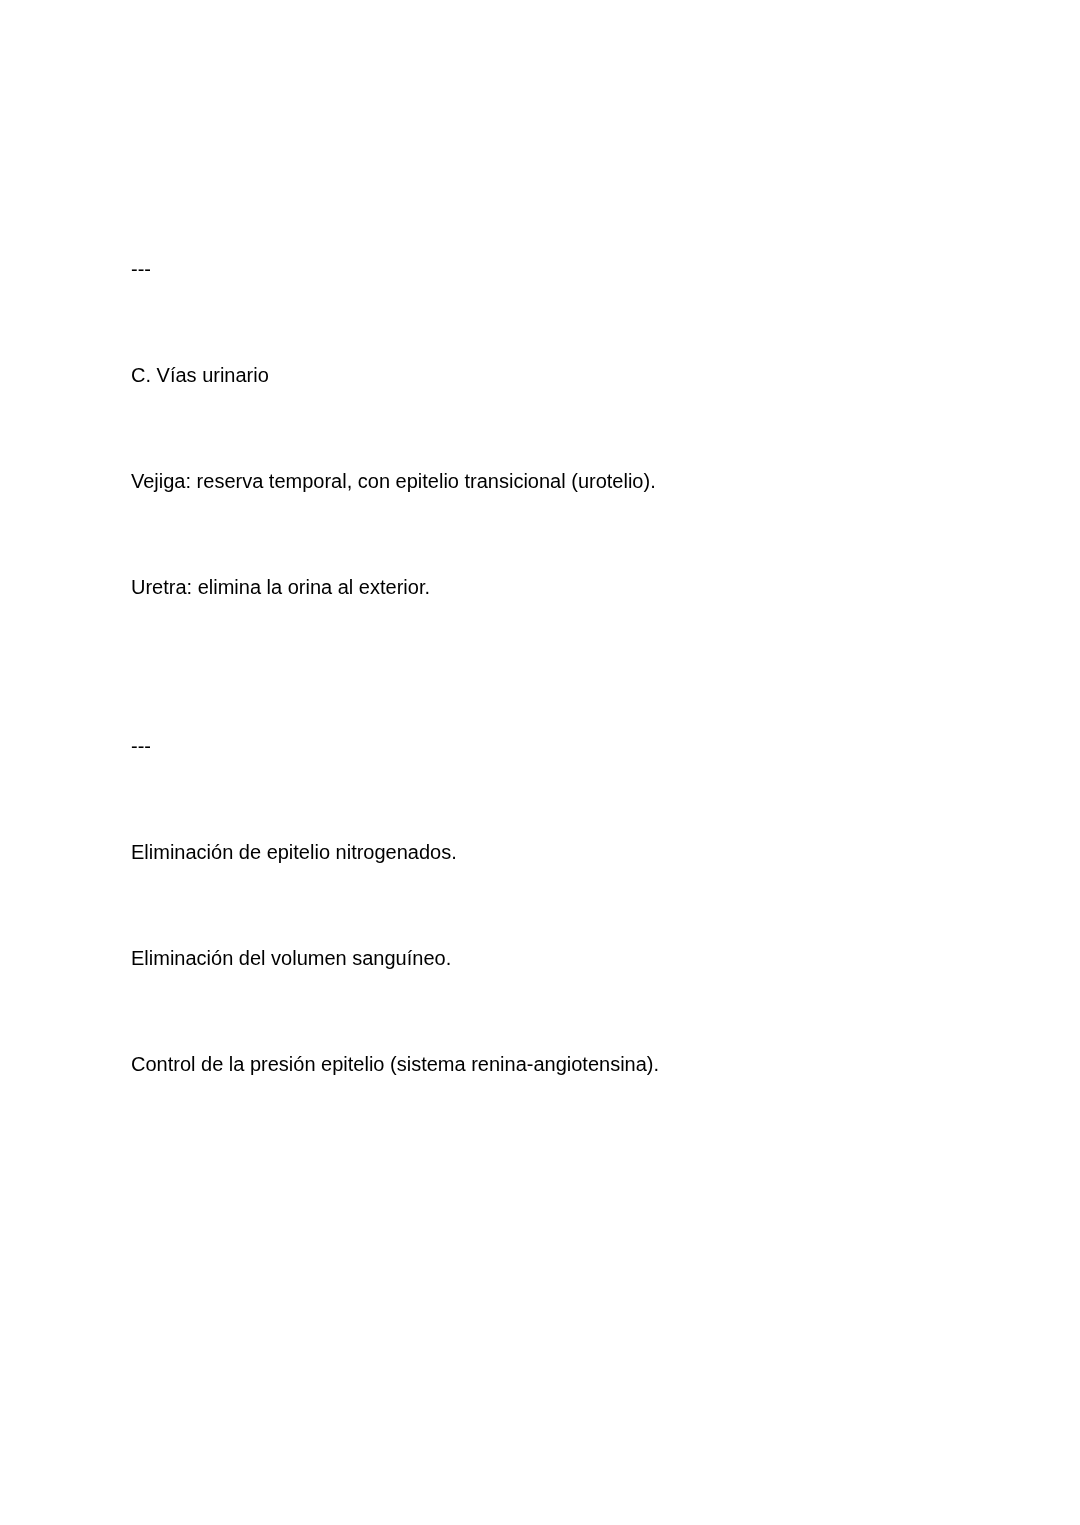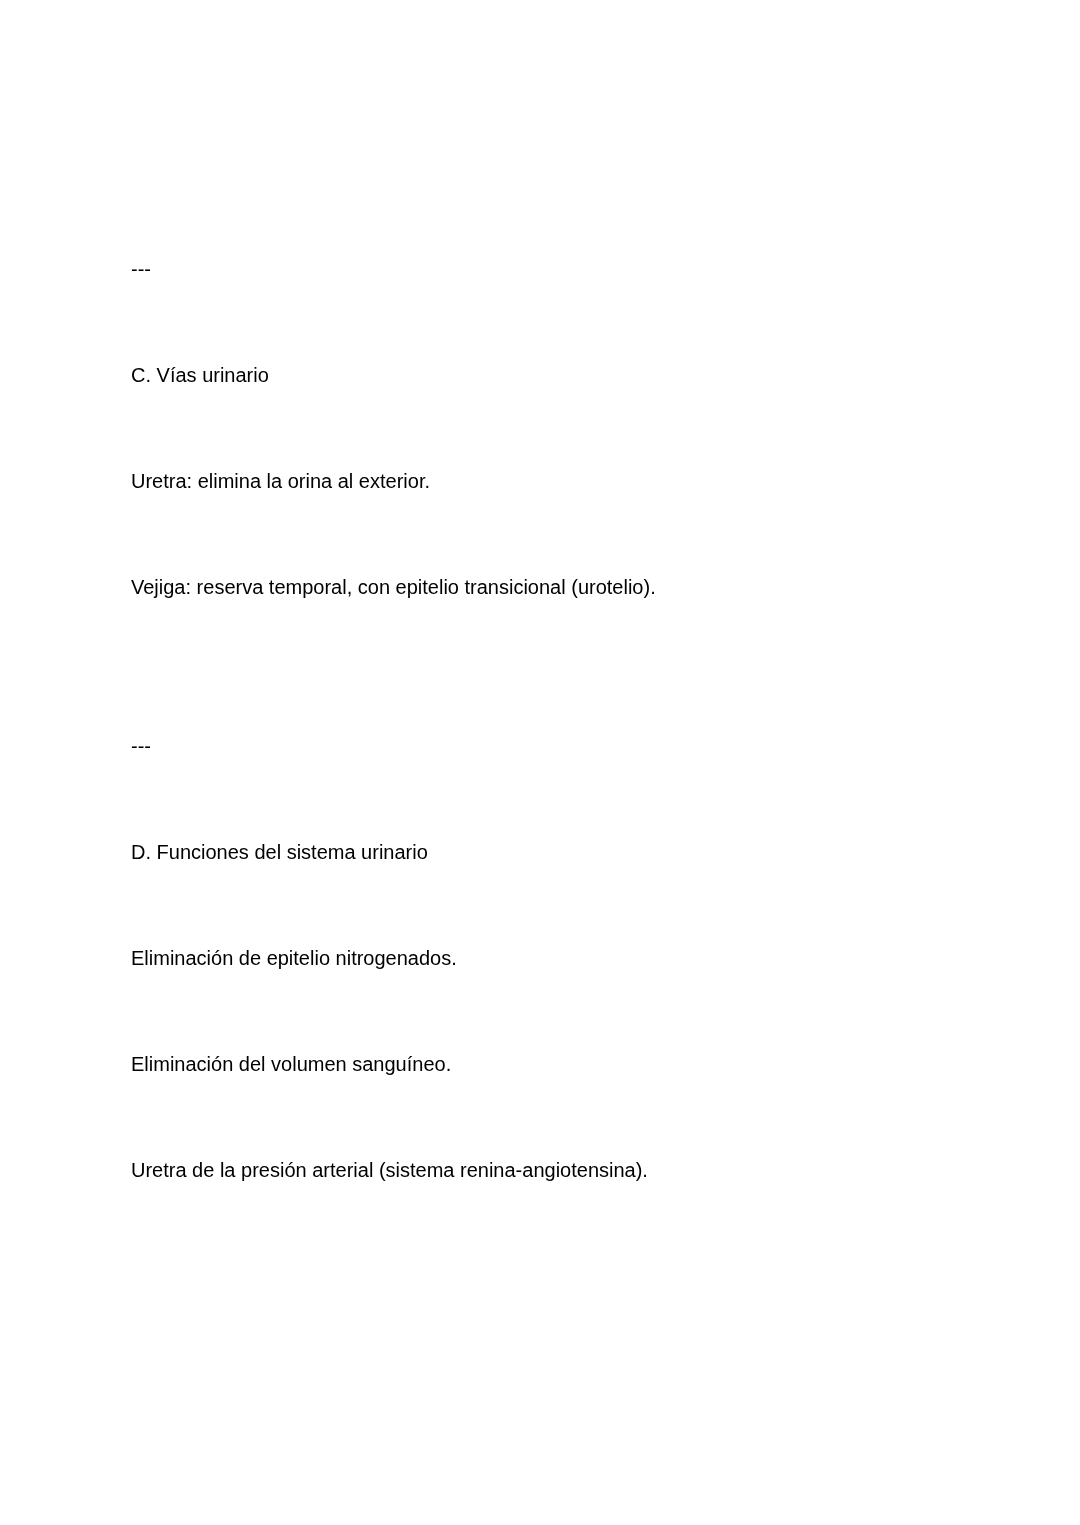--- a/index.html
+++ b/index.html
@@ -33,27 +33,26 @@
   .page p.gap3 {
     margin-top: 79.5px;
   }
 </style>
 </head>
 <body>
 
 <div class="page">
   <p class="first">---</p>
   <p>C. Vías urinario</p>
+  <p>Vejiga: reserva temporal, con epitelio transicional (urotelio).</p>
   <p>Uretra: elimina la orina al exterior.</p>
-  <p>Vejiga: reserva temporal, con epitelio transicional (urotelio).</p>
   <p class="gap3">---</p>
-  <p>D. Funciones del sistema urinario</p>
   <p>Eliminación de epitelio nitrogenados.</p>
   <p>Eliminación del volumen sanguíneo.</p>
-  <p>Uretra de la presión arterial (sistema renina-angiotensina).</p>
+  <p>Control de la presión epitelio (sistema renina-angiotensina).</p>
   
   
   
   
   
   
   
   
   
   

